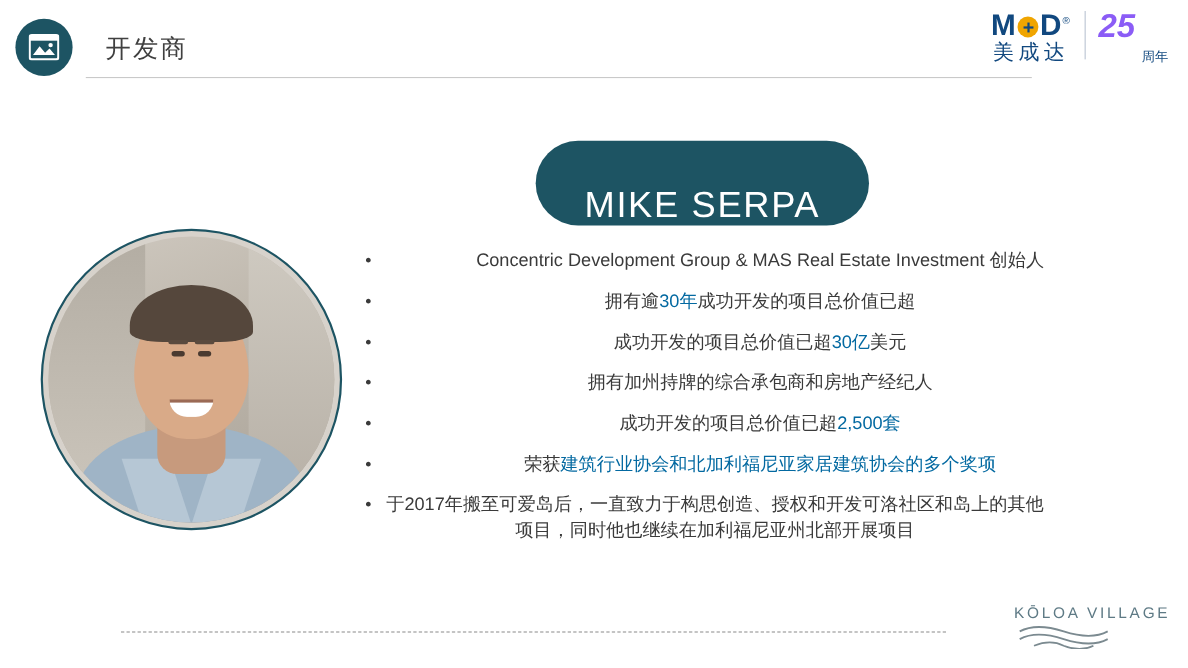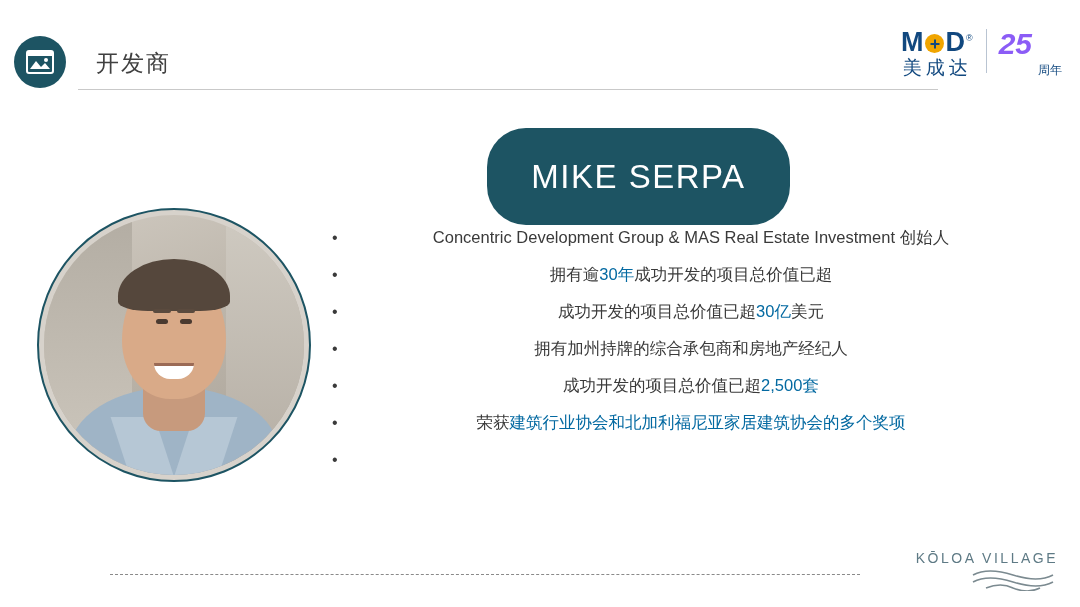--- a/index.html
+++ b/index.html
@@ -14,21 +14,20 @@
     overflow: hidden;
     position: relative;
   }
 
   
   .header {
     position: absolute;
     top: 0; left: 0;
     width: 1080px;
     height: 82px;
-    margin-top: 19px;
   }
   .header-icon {
     position: absolute;
     left: 14px;
     top: 17px;
     width: 52px;
     height: 52px;
     border-radius: 50%;
     background: #1d5463;
     display: flex;
@@ -134,25 +133,25 @@
     align-self: flex-end;
     padding-bottom: 6px;
   }
 
   
   .name-pill {
     position: absolute;
     left: 487px;
     top: 128px;
     width: 303px;
-    height: 97px;
+    height: 77px;
     background: #1d5463;
     border-radius: 39px;
     display: flex;
-    align-items: center;
+    align-items: flex-end;
     justify-content: center;
   }
   .name-pill span {
     color: #ffffff;
     font-size: 33px;
     letter-spacing: 1.5px;
   }
 
   
   .portrait {
@@ -289,23 +288,23 @@
   
   .footer-rule {
     position: absolute;
     left: 110px;
     top: 574px;
     width: 750px;
     border-top: 1px dashed #8a8a8a;
   }
   .koloa {
     position: absolute;
-    right: 22px;
+    right: 16px;
     bottom: 12px;
-    text-align: right;
+    text-align: left;
     color: #7b8a90;
   }
   .koloa .kname {
     font-size: 14px;
     letter-spacing: 2.5px;
     color: #5e7a85;
   }
   .koloa .waves {
     margin-top: 3px;
   }
@@ -378,20 +377,21 @@
     <div class="bullet">
       <span class="dot">•</span>
       <span class="txt"><span>成功开发的项目总价值已超</span><span class="hl-orange">2,500套</span></span>
     </div>
     <div class="bullet">
       <span class="dot">•</span>
       <span class="txt"><span>荣获</span><span class="hl-orange">建筑行业协会和北加利福尼亚家居建筑协会的多个奖项</span></span>
     </div>
     <div class="bullet last">
       <span class="dot">•</span>
+      <span class="txt"><span>于2017年搬至可爱岛后，一直致力于构思创造、授权和开发可洛社区和岛上的其他项目，同时他也继续在加利福尼亚州北部开展项目</span></span>
     </div>
   </div>
 
 <div class="footer-rule"></div>
 <div class="koloa">
   <div class="kname">KŌLOA VILLAGE</div>
   <div class="waves">
     <svg width="90" height="22" viewBox="0 0 90 22">
       <path d="M5 6 Q20 -2 45 6 Q70 14 85 6" fill="none" stroke="#7b8a90" stroke-width="1.6"></path>
       <path d="M5 13 Q20 5 45 13 Q70 21 85 13" fill="none" stroke="#7b8a90" stroke-width="1.6"></path>

